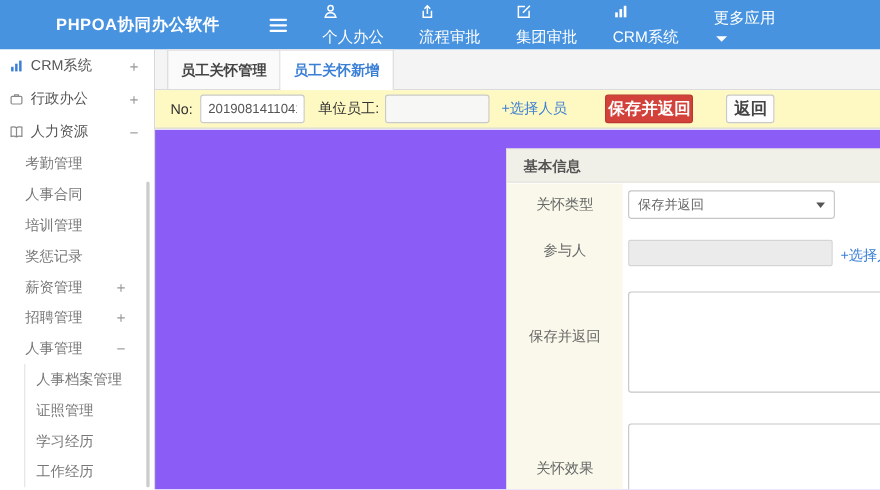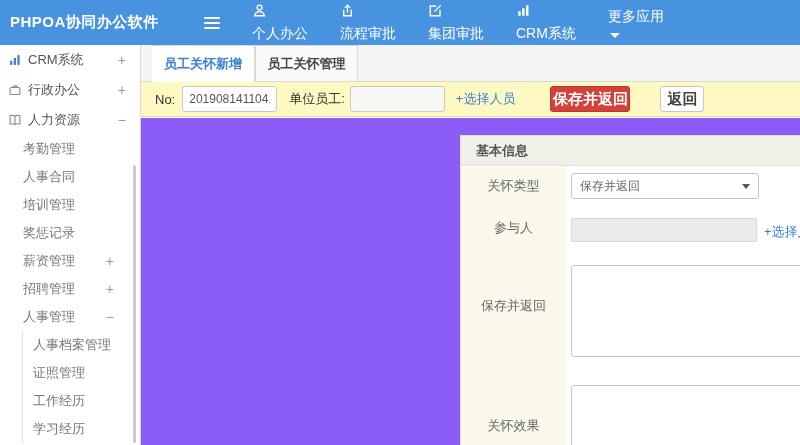--- a/index.html
+++ b/index.html
@@ -1,21 +1,21 @@
 <!DOCTYPE html>
 <html><head>
 <meta charset="utf-8">
 <style>
   * { margin:0; padding:0; box-sizing:border-box; }
   html,body { width:800px; height:445px; overflow:hidden; }
   body { position:relative; font-family:"Liberation Sans","DejaVu Sans",sans-serif; background:#fff; }
 
   
   .topbar { position:absolute; top:0; left:0; right:0; height:45px; background:#4793e0; display:flex; align-items:center; color:#fff; }
-  .brand { font-size:15px; font-weight:bold; padding-left:10px; width:180px; letter-spacing:.5px; white-space:nowrap; }
+  .brand { font-size:15px; font-weight:bold; padding-left:10px; width:180px; letter-spacing:.5px; white-space:nowrap;margin-left:41px; }
   .hamburger { margin-left:18px; display:flex; flex-direction:column; gap:3px; cursor:pointer; padding:6px; }
   .hamburger span { display:block; width:16px; height:2px; background:#fff; border-radius:1px; }
   .topnav { display:flex; align-items:center; margin-left:26px; gap:32px; font-size:14px; }
   .nav-item { display:flex; align-items:flex-start; gap:7px; cursor:pointer; white-space:nowrap;flex-direction:column; }
   .nav-item svg { display:block; }
   .caret-down { width:0; height:0; border-left:5px solid transparent; border-right:5px solid transparent; border-top:5px solid #fff; margin-left:2px; }
 
   
   .sidebar { position:absolute; top:45px; left:0; width:141px; bottom:0; background:#fff; border-right:1px solid #d8d8d8; font-size:13px; color:#666; }
   .side-item { position:relative; display:flex; align-items:center; cursor:pointer; }
@@ -176,32 +176,32 @@
       <span class="toggle">−</span>
     </div>
   <div class="lvl3-group">
     <div class="side-item lvl3">
         <span>人事档案管理</span>
       </div>
     <div class="side-item lvl3">
         <span>证照管理</span>
       </div>
     <div class="side-item lvl3">
+        <span>学习经历</span>
+      </div>
+    <div class="side-item lvl3">
         <span>工作经历</span>
-      </div>
-    <div class="side-item lvl3">
-        <span>学习经历</span>
       </div>
   </div>
   <div class="side-scroll-thumb"></div>
 </aside>
 
 <div class="tabbar">
+  <div class="tab inactive">员工关怀管理</div>
   <div class="tab active">员工关怀新增</div>
-  <div class="tab inactive">员工关怀管理</div>
 </div>
 
 <div class="toolbar">
   <span class="lbl-no">No:</span>
   <input class="no-input" value="20190814110417" style="">
   <span class="lbl-unit">单位员工:</span>
   <input class="unit-input" value="" style="">
   <a class="link-blue">+选择人员</a>
   <div class="btn btn-save">保存并返回</div>
   <div class="btn btn-back">返回</div>

